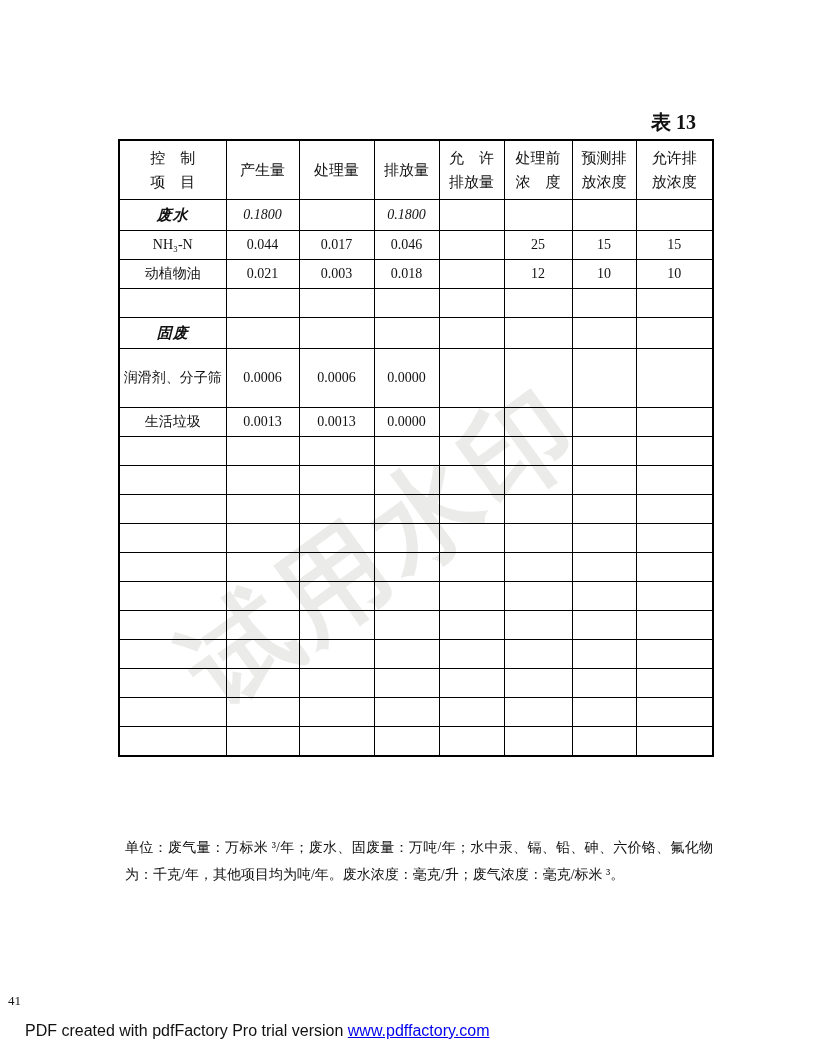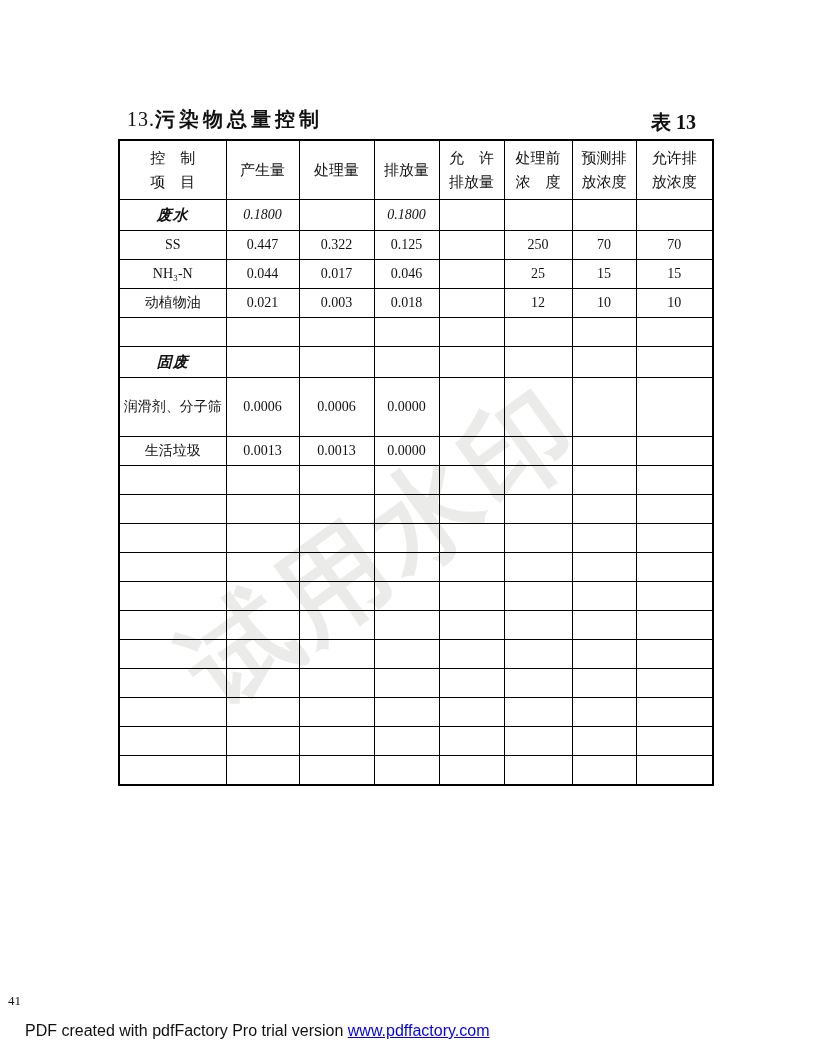--- a/index.html
+++ b/index.html
@@ -49,23 +49,20 @@
   .pdf-footer{position:absolute;left:25px;top:1022px;z-index:2;
     font-family:"Liberation Sans","DejaVu Sans",sans-serif;font-size:16px;white-space:nowrap;}
   .pdf-footer a{color:#0000ee;text-decoration:underline;cursor:pointer;}
 </style>
 </head>
 <body>
 
 <div class="watermark">试用水印</div>
 
 <div class="title-row">
-  <div class="doc-title">
-    <span class="secno">13.</span><span class="ttl">污染物总量控制</span>
-  </div>
   <div class="table-tag">表 13</div>
 </div>
 
 <table class="ctl-table">
   <colgroup>
       <col style="width: 107px;">
       <col style="width: 73px;">
       <col style="width: 75px;">
       <col style="width: 65px;">
       <col style="width: 65px;">
@@ -95,30 +92,20 @@
         <td class="lbl bold">废水</td>
         <td>0.1800</td>
         <td></td>
         <td>0.1800</td>
         <td></td>
         <td></td>
         <td></td>
         <td></td>
       </tr>
       <tr>
-        <td class="lbl">SS</td>
-        <td>0.447</td>
-        <td>0.322</td>
-        <td>0.125</td>
-        <td></td>
-        <td>250</td>
-        <td>70</td>
-        <td>70</td>
-      </tr>
-      <tr>
         <td class="lbl">NH₃-N</td>
         <td>0.044</td>
         <td>0.017</td>
         <td>0.046</td>
         <td></td>
         <td>25</td>
         <td>15</td>
         <td>15</td>
       </tr>
       <tr>
@@ -278,19 +265,20 @@
         <td></td>
         <td></td>
         <td></td>
         <td></td>
         <td></td>
       </tr>
     </tbody>
 </table>
 
 <div class="notes">
+  <p>单位：废气量：万标米 ³/年；废水、固废量：万吨/年；水中汞、镉、铅、砷、六价铬、氟化物为：千克/年，其他项目均为吨/年。废水浓度：毫克/升；废气浓度：毫克/标米 ³。</p>
 </div>
 
 <div class="page-number">41</div>
 
 <div class="pdf-footer">
   <span>PDF created with pdfFactory Pro trial version </span><a>www.pdffactory.com</a>
 </div>
 
 </body></html>

